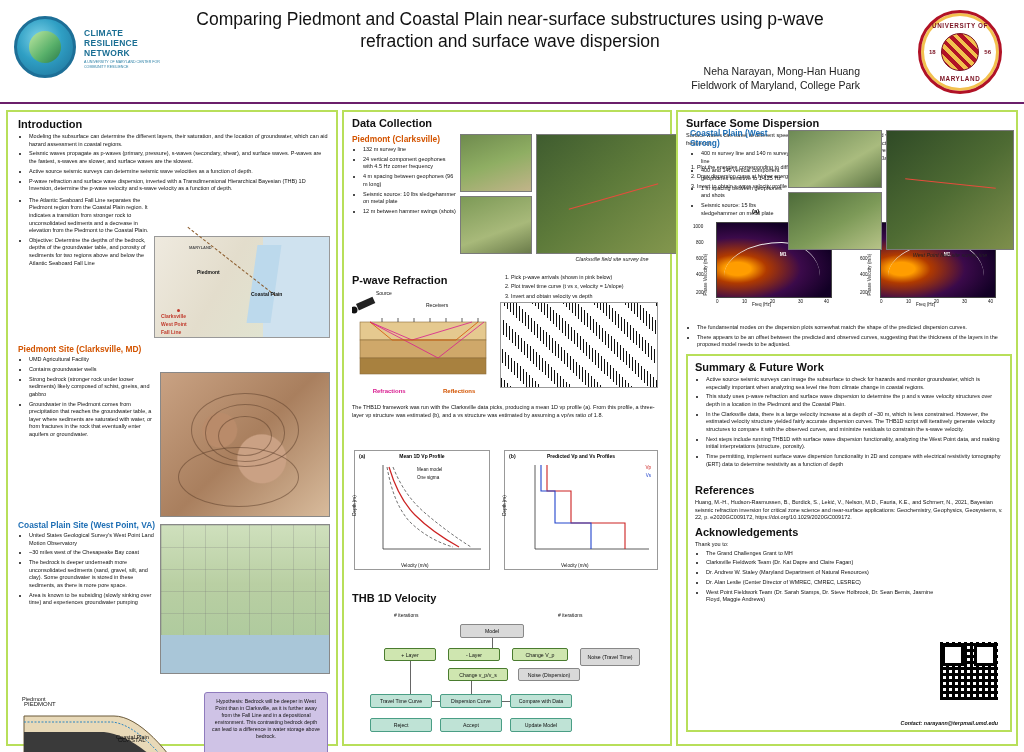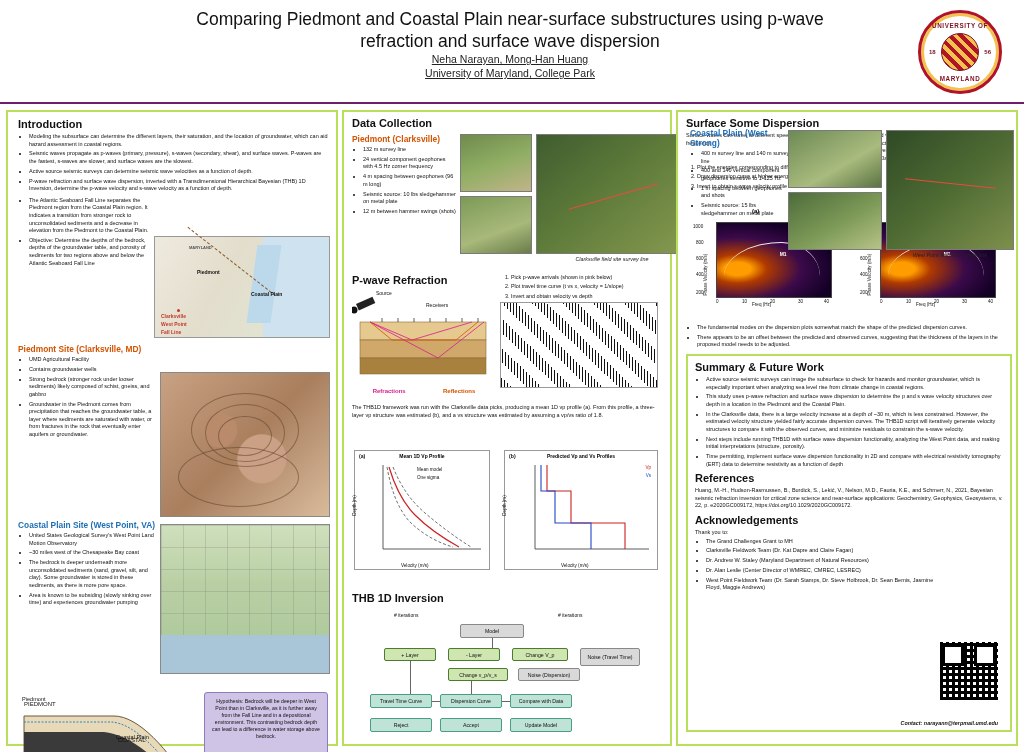--- a/index.html
+++ b/index.html
@@ -21,22 +21,22 @@
     position: absolute; left: 0; top: 0; width: 1024px; height: 104px;
     background: #ffffff;
     border-bottom: 2px solid #6b1f6b;
   }
   .header-title {
     position: absolute; left: 160px; top: 8px; width: 700px;
     text-align: center;
     font-size: 17.5px; line-height: 22px; color: #111; font-weight: 500;
   }
   .header-authors {
-    position: absolute; left: 160px; top: 52px; width: 700px;
-    text-align: center; font-size: 10.5px; line-height: 14px; color: #222; text-decoration: underline;
+    position: absolute; left: 160px; top: 64px; width: 700px;
+    text-align: right; font-size: 10.5px; line-height: 14px; color: #222;
   }
 
   
   .crn-logo {
     position: absolute; left: 14px; top: 14px; width: 150px; height: 72px;
   }
   .crn-circle {
     position: absolute; left: 0; top: 2px; width: 62px; height: 62px;
     border-radius: 50%;
     background: radial-gradient(circle at 40% 35%, #7fd3e8 0%, #2f9fc4 45%, #1d6f97 100%);
@@ -245,21 +245,21 @@
     border-top: 1px solid #eee; border-radius: 60% 40% 0 0 / 100% 100% 0 0;
   }
   .panel-tag { position:absolute; font-size:6px; font-weight:bold; }
 
   #swd-bullets { position: absolute; left: 8px; top: 212px; width: 326px; }
 
   #summary-box {
     position: absolute; left: 8px; top: 242px; width: 326px; height: 378px;
     border: 2px solid #b8df5a; background: #fff; padding: 5px 7px;
   }
-  #refs { margin-top: 4px; }
+  #refs { margin-top: 16px; }
   #ack { margin-top: 4px; }
   .qr {
     position: absolute; right: 10px; bottom: 28px; width: 62px; height: 62px;
     background:
       repeating-linear-gradient(90deg,#000 0 3px,#fff 3px 6px),
       repeating-linear-gradient(0deg,#000 0 3px,#fff 3px 6px);
     background-blend-mode: multiply;
     border: 2px solid #fff;
   }
   .qr::before, .qr::after {
@@ -271,25 +271,32 @@
     position: absolute; right: 12px; bottom: 4px;
     font-size: 5.4px; font-weight: bold; font-style: italic; color: #111;
   }
 </style>
 </head>
 <body>
 
 <div id="poster">
 
   <div class="header">
+    <div class="crn-logo">
+      <div class="crn-circle">
+        <div class="crn-inner"></div>
+      </div>
+      <div class="crn-text">CLIMATE RESILIENCE NETWORK</div>
+      <div class="crn-sub">A UNIVERSITY OF MARYLAND CENTER FOR COMMUNITY RESILIENCE</div>
+    </div>
 
     <div class="header-title">Comparing Piedmont and Coastal Plain near-surface substructures using p-wave refraction and surface wave dispersion</div>
     <div class="header-authors">
       <div>Neha Narayan, Mong-Han Huang</div>
-      <div>University of Maryland, College Park</div>
+      <div>Fieldwork of Maryland, College Park</div>
     </div>
 
     <div class="umd-seal">
       <div class="ring-text-top">UNIVERSITY OF</div>
       <div class="seal-center"></div>
       <div class="seal-year-l">18</div>
       <div class="seal-year-r">56</div>
       <div class="ring-text-bottom">MARYLAND</div>
     </div>
   </div>
@@ -461,21 +468,21 @@
         <polyline points="42,14 42,40 66,40 66,72 120,72 120,98" fill="none" stroke="#cc2222" stroke-width="1.1"></polyline>
         <polyline points="36,14 36,40 50,40 50,72 86,72 86,98" fill="none" stroke="#2244cc" stroke-width="1.1"></polyline>
       </svg>
       <div class="plot-label" style="left:4px;top:2px">(b)</div>
       <div class="axis-lbl" style="left:56px;bottom:1px">Velocity (m/s)</div>
       <div class="axis-lbl" style="left:-11px;top:52px;transform:rotate(-90deg)">Depth (m)</div>
       <div class="axis-lbl" style="right:6px;top:14px;color:#cc2222">Vp</div>
       <div class="axis-lbl" style="right:6px;top:22px;color:#2244cc">Vs</div>
     </div>
 
-    <div class="sec-title" id="thb-title">THB 1D Inversion</div>
+    <div class="sec-title" id="thb-title">THB 1D Velocity</div>
 
     <div id="flow">
       <div class="fbox gray" style="left:108px;top:16px;width:64px;height:14px">Model</div>
       <div class="flbl" style="left:42px;top:4px"># iterations</div>
       <div class="flbl" style="left:206px;top:4px"># iterations</div>
 
       <div class="fbox" style="left:32px;top:40px;width:52px;height:13px">+ Layer</div>
       <div class="fbox" style="left:96px;top:40px;width:52px;height:13px">- Layer</div>
       <div class="fbox" style="left:160px;top:40px;width:56px;height:13px">Change V_p</div>
       <div class="fbox gray" style="left:228px;top:40px;width:60px;height:18px">Noise (Travel Time)</div>

